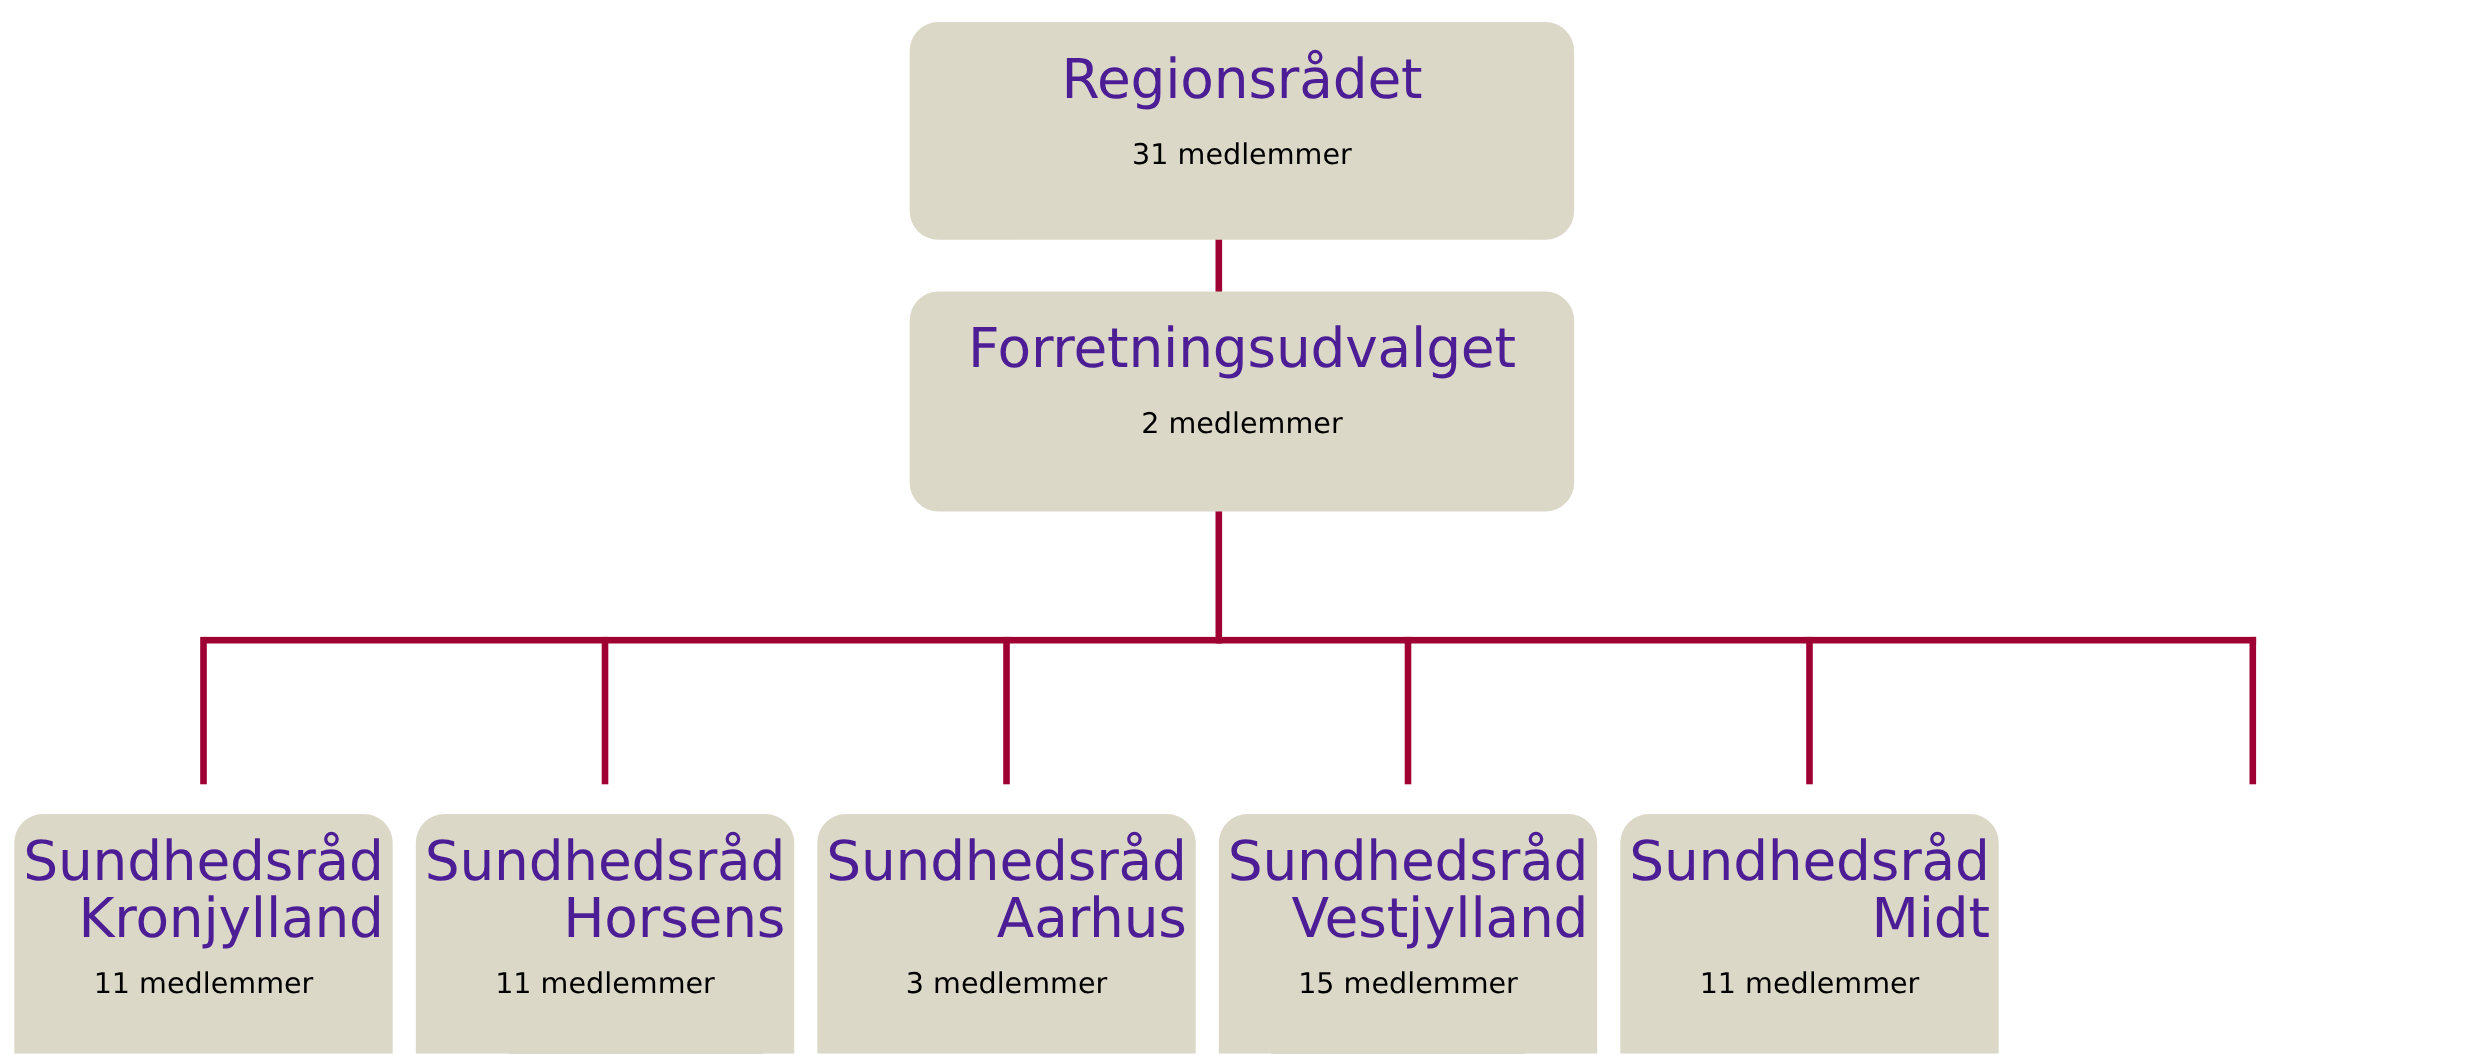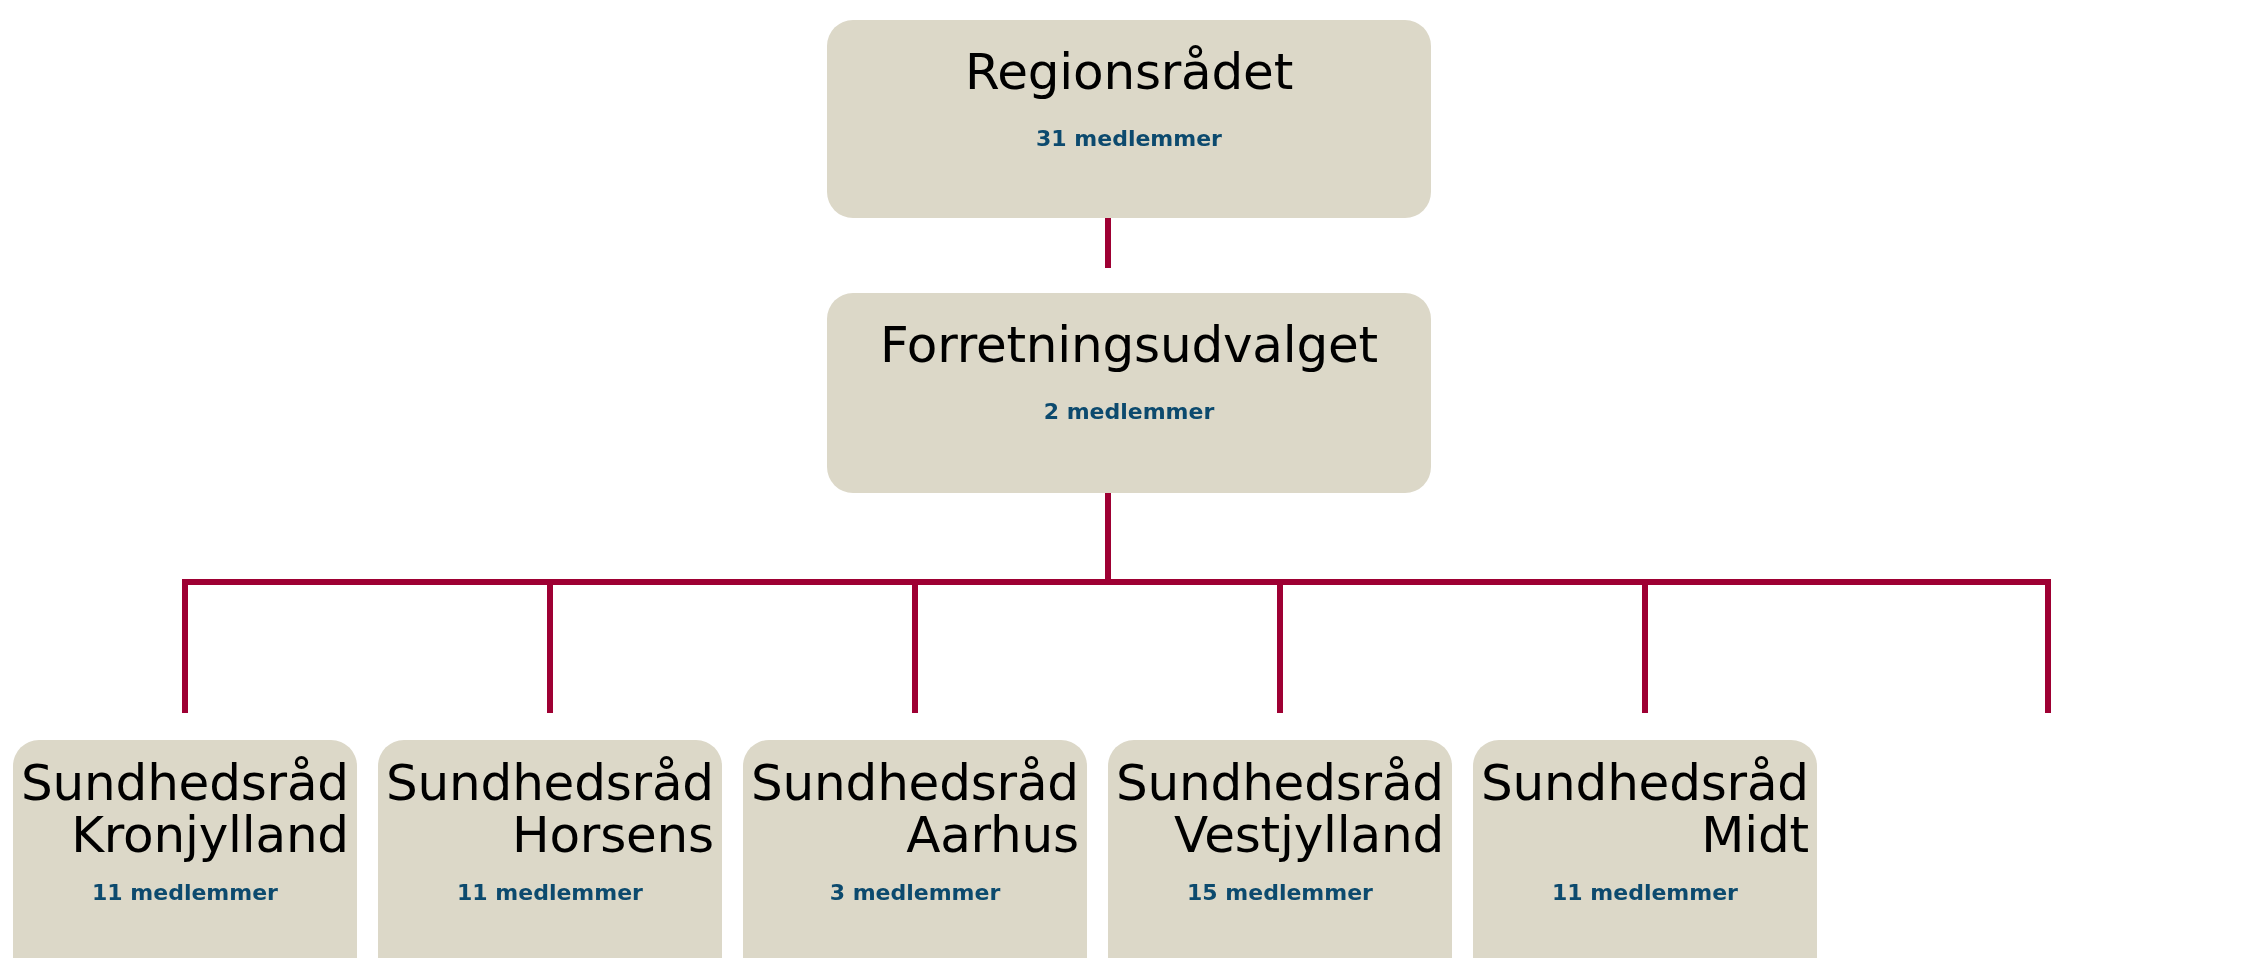--- a/index.html
+++ b/index.html
@@ -29,44 +29,44 @@
     justify-content: flex-start;
     text-align: center;
     padding: 0;
   }
   .node.beige { background: #dcd8c8; }
   .node.green { background: #9cc69f; }
 
   .node-title {
     font-size: 50px;
     line-height: 1.03;
-    color: #000000;
+    color: #4c1d95;
     font-weight: 400;
     letter-spacing: -0.2px;
     white-space: pre-line;
   }
   .node-sub {
-    font-size: 22px;
+    font-size: 26px;
     line-height: 1.1;
-    color: #0c4a6e;
-    font-weight: 700;
+    color: #000000;
+    font-weight: 400;
   }
 
   
   #node-regionsraad {
     left: 827px;  top: 20px;
     width: 604px; height: 198px;
   }
   #node-regionsraad .node-title { margin-top: 27px; }
   #node-regionsraad .node-sub   { margin-top: 28px; }
 
   
   #node-forretningsudvalget {
     left: 827px;  top: 265px;
-    width: 604px; height: 200px; margin-top: 28px;
+    width: 604px; height: 200px;
   }
   #node-forretningsudvalget .node-title { margin-top: 27px; }
   #node-forretningsudvalget .node-sub   { margin-top: 28px; }
 
   
   .node.leaf {
     top: 740px;
     height: 264px;
     text-align: right;
   }

